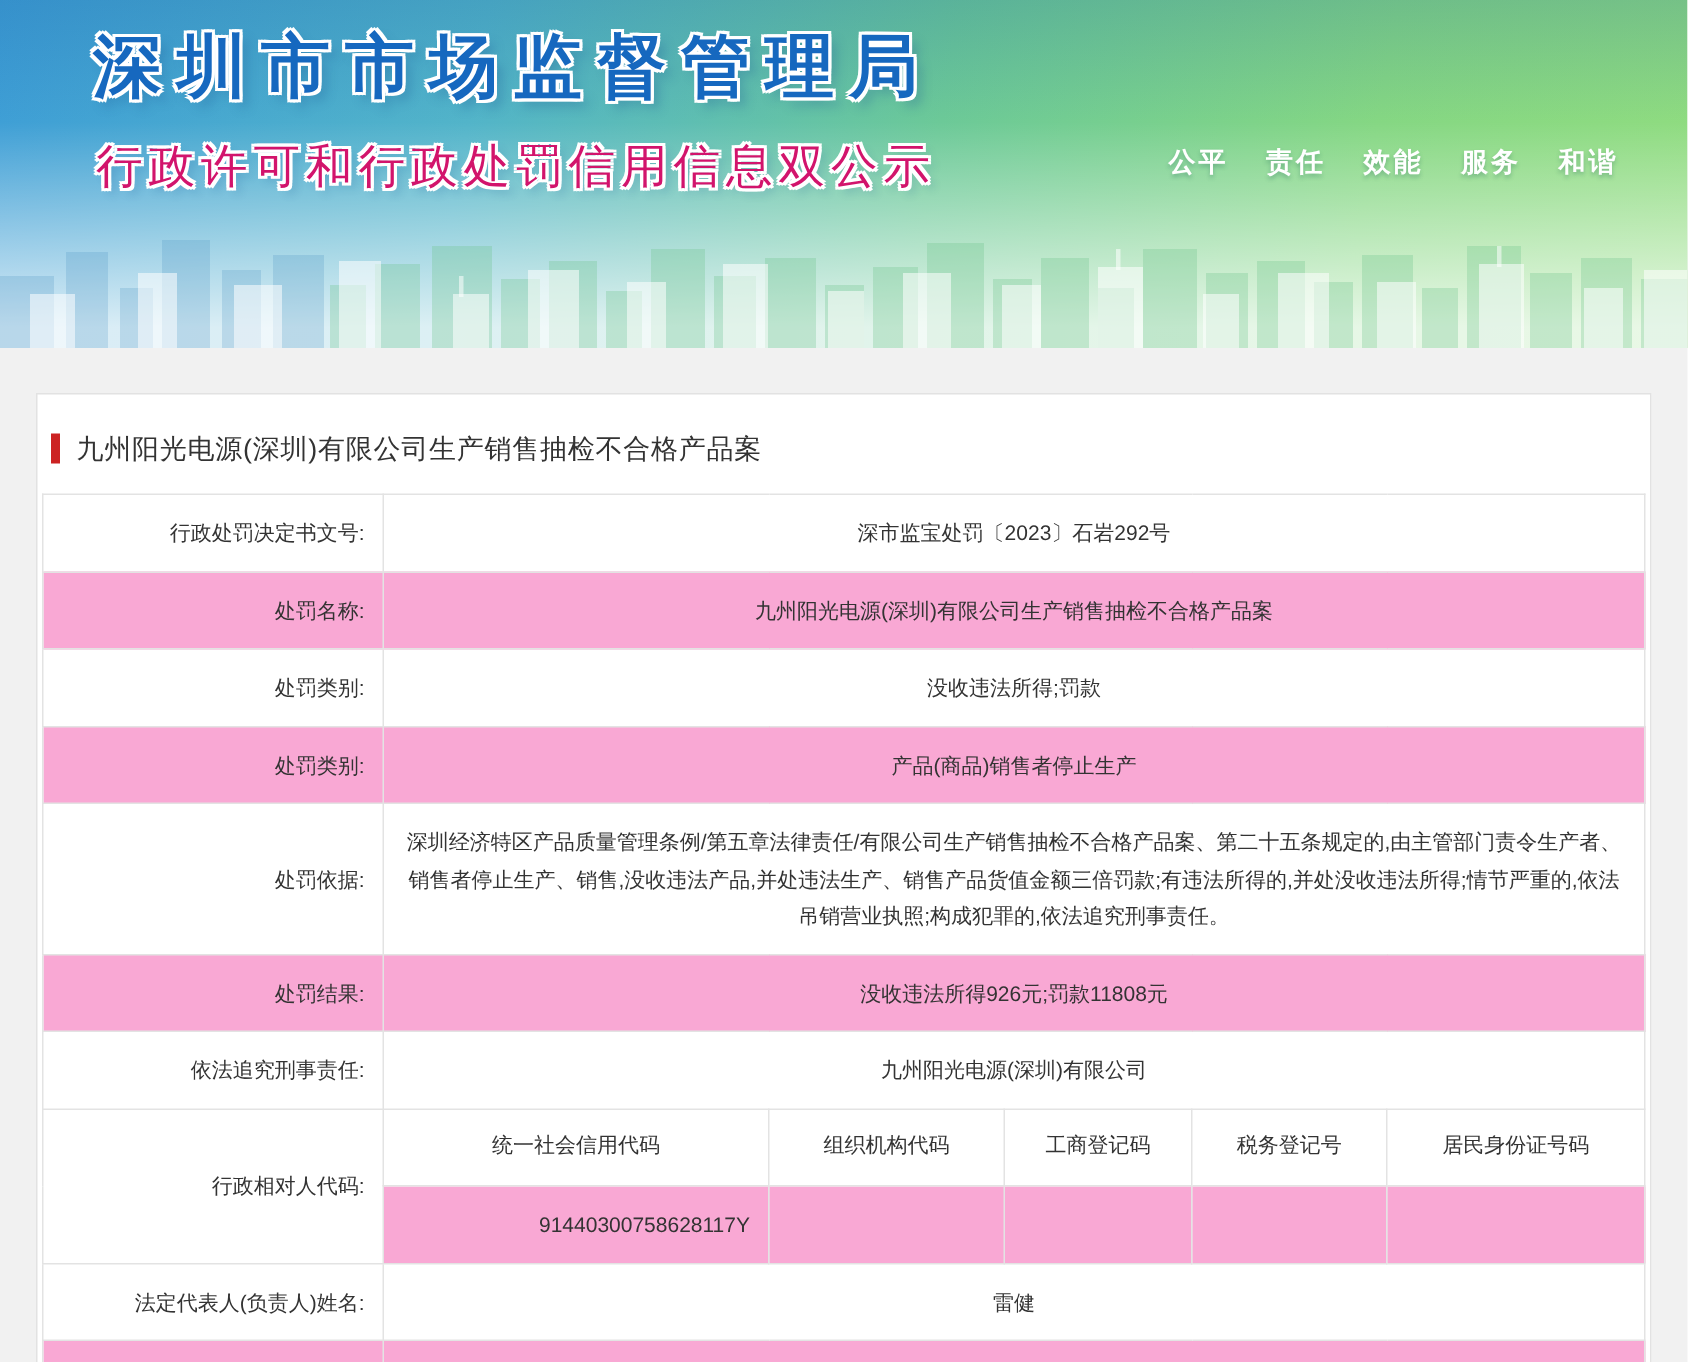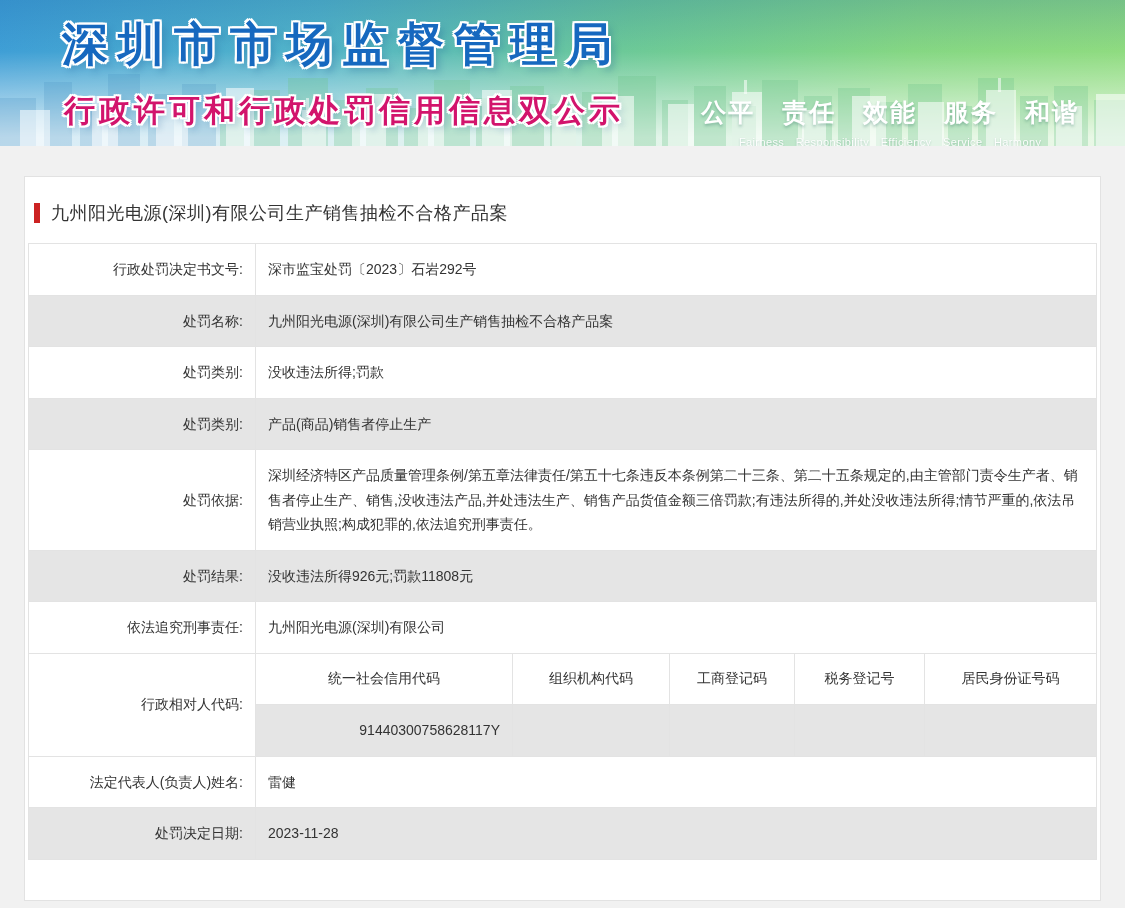--- a/index.html
+++ b/index.html
@@ -6,21 +6,21 @@
   html, body { width: 1125px; }
   body {
     background: #f1f1f1;
     font-family: "Liberation Sans", "DejaVu Sans", sans-serif;
     color: #333;
   }
 
   
   .banner {
     position: relative;
-    height: 146px;
+    height: 232px;
     overflow: hidden;
     background: linear-gradient(100deg, #3e9ed6 0%, #52b4c9 28%, #6cc998 55%, #85d783 80%, #90dc80 100%);
   }
   .banner::before {
     content: "";
     position: absolute;
     inset: 0;
     background: linear-gradient(to bottom, rgba(20,90,160,0.20) 0%, rgba(255,255,255,0) 35%, rgba(255,255,255,0.80) 94%);
     pointer-events: none;
   }
@@ -42,39 +42,39 @@
       -2px -2px 0 #fff, 0 -2px 0 #fff, 2px -2px 0 #fff,
       -2px 0 0 #fff, 2px 0 0 #fff,
       -2px 2px 0 #fff, 0 2px 0 #fff, 2px 2px 0 #fff,
       5px 5px 7px rgba(30,90,150,0.35);
   }
   .banner-subtitle {
     position: absolute;
     z-index: 2;
     left: 64px; top: 90px;
     font-size: 31px;
-    font-weight: bold;
+    font-weight: normal;
     letter-spacing: 4px;
     color: #d2146c;
     text-shadow:
       -2px -2px 0 #fff, 0 -2px 0 #fff, 2px -2px 0 #fff,
       -2px 0 0 #fff, 2px 0 0 #fff,
       -2px 2px 0 #fff, 0 2px 0 #fff, 2px 2px 0 #fff,
       4px 4px 6px rgba(30,90,150,0.30);
     text-align: center;
   }
   .slogan {
     position: absolute;
     z-index: 2;
     right: 46px; top: 96px;
     text-align: center;
     color: #fff;
   }
   .slogan-cn {
-    font-size: 25px;
+    font-size: 18px;
     font-weight: bold;
     letter-spacing: 2px;
     word-spacing: 18px;
     white-space: nowrap;
     text-shadow: 0 2px 3px rgba(20,90,80,0.30);
   }
   .slogan-en {
     margin-top: 7px;
     font-size: 11px;
     letter-spacing: 0.4px;
@@ -122,24 +122,24 @@
     font-size: 14px;
     line-height: 1.75;
     vertical-align: middle;
     word-break: break-all;
   }
   td.lbl {
     text-align: right;
     color: #333;
     margin-left: 42px;
   }
-  td.val { text-align: left; }
+  td.val { text-align: center; }
   td.hdr { text-align: center; font-family: Liberation Serif, serif; }
   td.code { text-align: right; }
-  tr.zebra { background: #e5e5e5; }
+  tr.zebra { background: #f9a8d4; }
 </style>
 </head>
 <body>
 
 <header class="banner">
   <svg class="skyline" viewBox="0 0 1125 82" preserveAspectRatio="none" aria-hidden="true">
     <g fill="rgba(70,140,190,0.22)">
       <rect x="0" y="34" width="36" height="48"></rect>
         <rect x="44" y="18" width="28" height="64"></rect>
       <rect x="80" y="42" width="22" height="40"></rect>
@@ -195,21 +195,20 @@
         <rect x="1096" y="30" width="29" height="52"></rect>
       <rect x="306" y="34" width="3" height="14"></rect>
         <rect x="744" y="16" width="3" height="14"></rect>
         <rect x="998" y="14" width="3" height="14"></rect>
     </g>
   </svg>
   <h1 class="site-title">深圳市市场监督管理局</h1>
   <div class="banner-subtitle">行政许可和行政处罚信用信息双公示</div>
   <div class="slogan">
     <div class="slogan-cn">公平 责任 效能 服务 和谐</div>
-    <div class="slogan-en">Fairness Responsibility Efficiency Service Harmony</div>
   </div>
 </header>
 
 <main class="card">
   <div class="card-title">
     <span class="red-bar"></span>
     <h2 class="page-title">九州阳光电源(深圳)有限公司生产销售抽检不合格产品案</h2>
   </div>
 
   <table class="info-table">
@@ -233,21 +232,21 @@
       <tr>
         <td class="lbl">处罚类别:</td>
         <td class="val" colspan="5">没收违法所得;罚款</td>
       </tr>
       <tr class="zebra">
         <td class="lbl">处罚类别:</td>
         <td class="val" colspan="5">产品(商品)销售者停止生产</td>
       </tr>
       <tr>
         <td class="lbl">处罚依据:</td>
-        <td class="val" colspan="5">深圳经济特区产品质量管理条例/第五章法律责任/第五十七条违反本条例第二十三条、第二十五条规定的,由主管部门责令生产者、销售者停止生产、销售,没收违法产品,并处违法生产、销售产品货值金额三倍罚款;有违法所得的,并处没收违法所得;情节严重的,依法吊销营业执照;构成犯罪的,依法追究刑事责任。</td>
+        <td class="val" colspan="5">深圳经济特区产品质量管理条例/第五章法律责任/有限公司生产销售抽检不合格产品案、第二十五条规定的,由主管部门责令生产者、销售者停止生产、销售,没收违法产品,并处违法生产、销售产品货值金额三倍罚款;有违法所得的,并处没收违法所得;情节严重的,依法吊销营业执照;构成犯罪的,依法追究刑事责任。</td>
       </tr>
       <tr class="zebra">
         <td class="lbl">处罚结果:</td>
         <td class="val" colspan="5">没收违法所得926元;罚款11808元</td>
       </tr>
       <tr>
         <td class="lbl">依法追究刑事责任:</td>
         <td class="val" colspan="5">九州阳光电源(深圳)有限公司</td>
       </tr>
       <tr>

